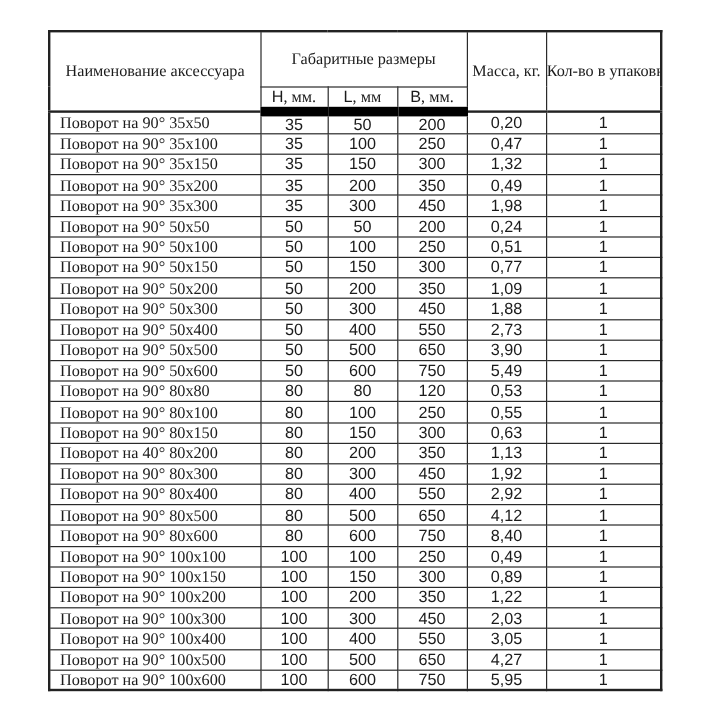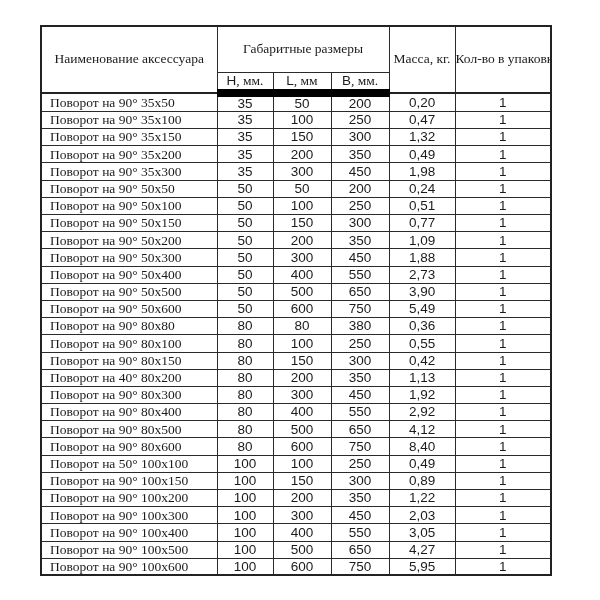--- a/index.html
+++ b/index.html
@@ -190,38 +190,38 @@
       <td class="cell-h">50</td>
       <td class="cell-l">600</td>
       <td class="cell-b">750</td>
       <td class="cell-mass">5,49</td>
       <td class="cell-qty">1</td>
     </tr>
         <tr>
       <td class="cell-name">Поворот на 90° 80x80</td>
       <td class="cell-h">80</td>
       <td class="cell-l">80</td>
-      <td class="cell-b">380</td>
-      <td class="cell-mass">0,36</td>
+      <td class="cell-b">120</td>
+      <td class="cell-mass">0,53</td>
       <td class="cell-qty">1</td>
     </tr>
         <tr>
       <td class="cell-name">Поворот на 90° 80x100</td>
       <td class="cell-h">80</td>
       <td class="cell-l">100</td>
       <td class="cell-b">250</td>
       <td class="cell-mass">0,55</td>
       <td class="cell-qty">1</td>
     </tr>
         <tr>
       <td class="cell-name">Поворот на 90° 80x150</td>
       <td class="cell-h">80</td>
       <td class="cell-l">150</td>
       <td class="cell-b">300</td>
-      <td class="cell-mass">0,42</td>
+      <td class="cell-mass">0,63</td>
       <td class="cell-qty">1</td>
     </tr>
         <tr>
       <td class="cell-name">Поворот на 40° 80x200</td>
       <td class="cell-h">80</td>
       <td class="cell-l">200</td>
       <td class="cell-b">350</td>
       <td class="cell-mass">1,13</td>
       <td class="cell-qty">1</td>
     </tr>
@@ -251,21 +251,21 @@
     </tr>
         <tr>
       <td class="cell-name">Поворот на 90° 80x600</td>
       <td class="cell-h">80</td>
       <td class="cell-l">600</td>
       <td class="cell-b">750</td>
       <td class="cell-mass">8,40</td>
       <td class="cell-qty">1</td>
     </tr>
         <tr>
-      <td class="cell-name">Поворот на 50° 100x100</td>
+      <td class="cell-name">Поворот на 90° 100x100</td>
       <td class="cell-h">100</td>
       <td class="cell-l">100</td>
       <td class="cell-b">250</td>
       <td class="cell-mass">0,49</td>
       <td class="cell-qty">1</td>
     </tr>
         <tr>
       <td class="cell-name">Поворот на 90° 100x150</td>
       <td class="cell-h">100</td>
       <td class="cell-l">150</td>

